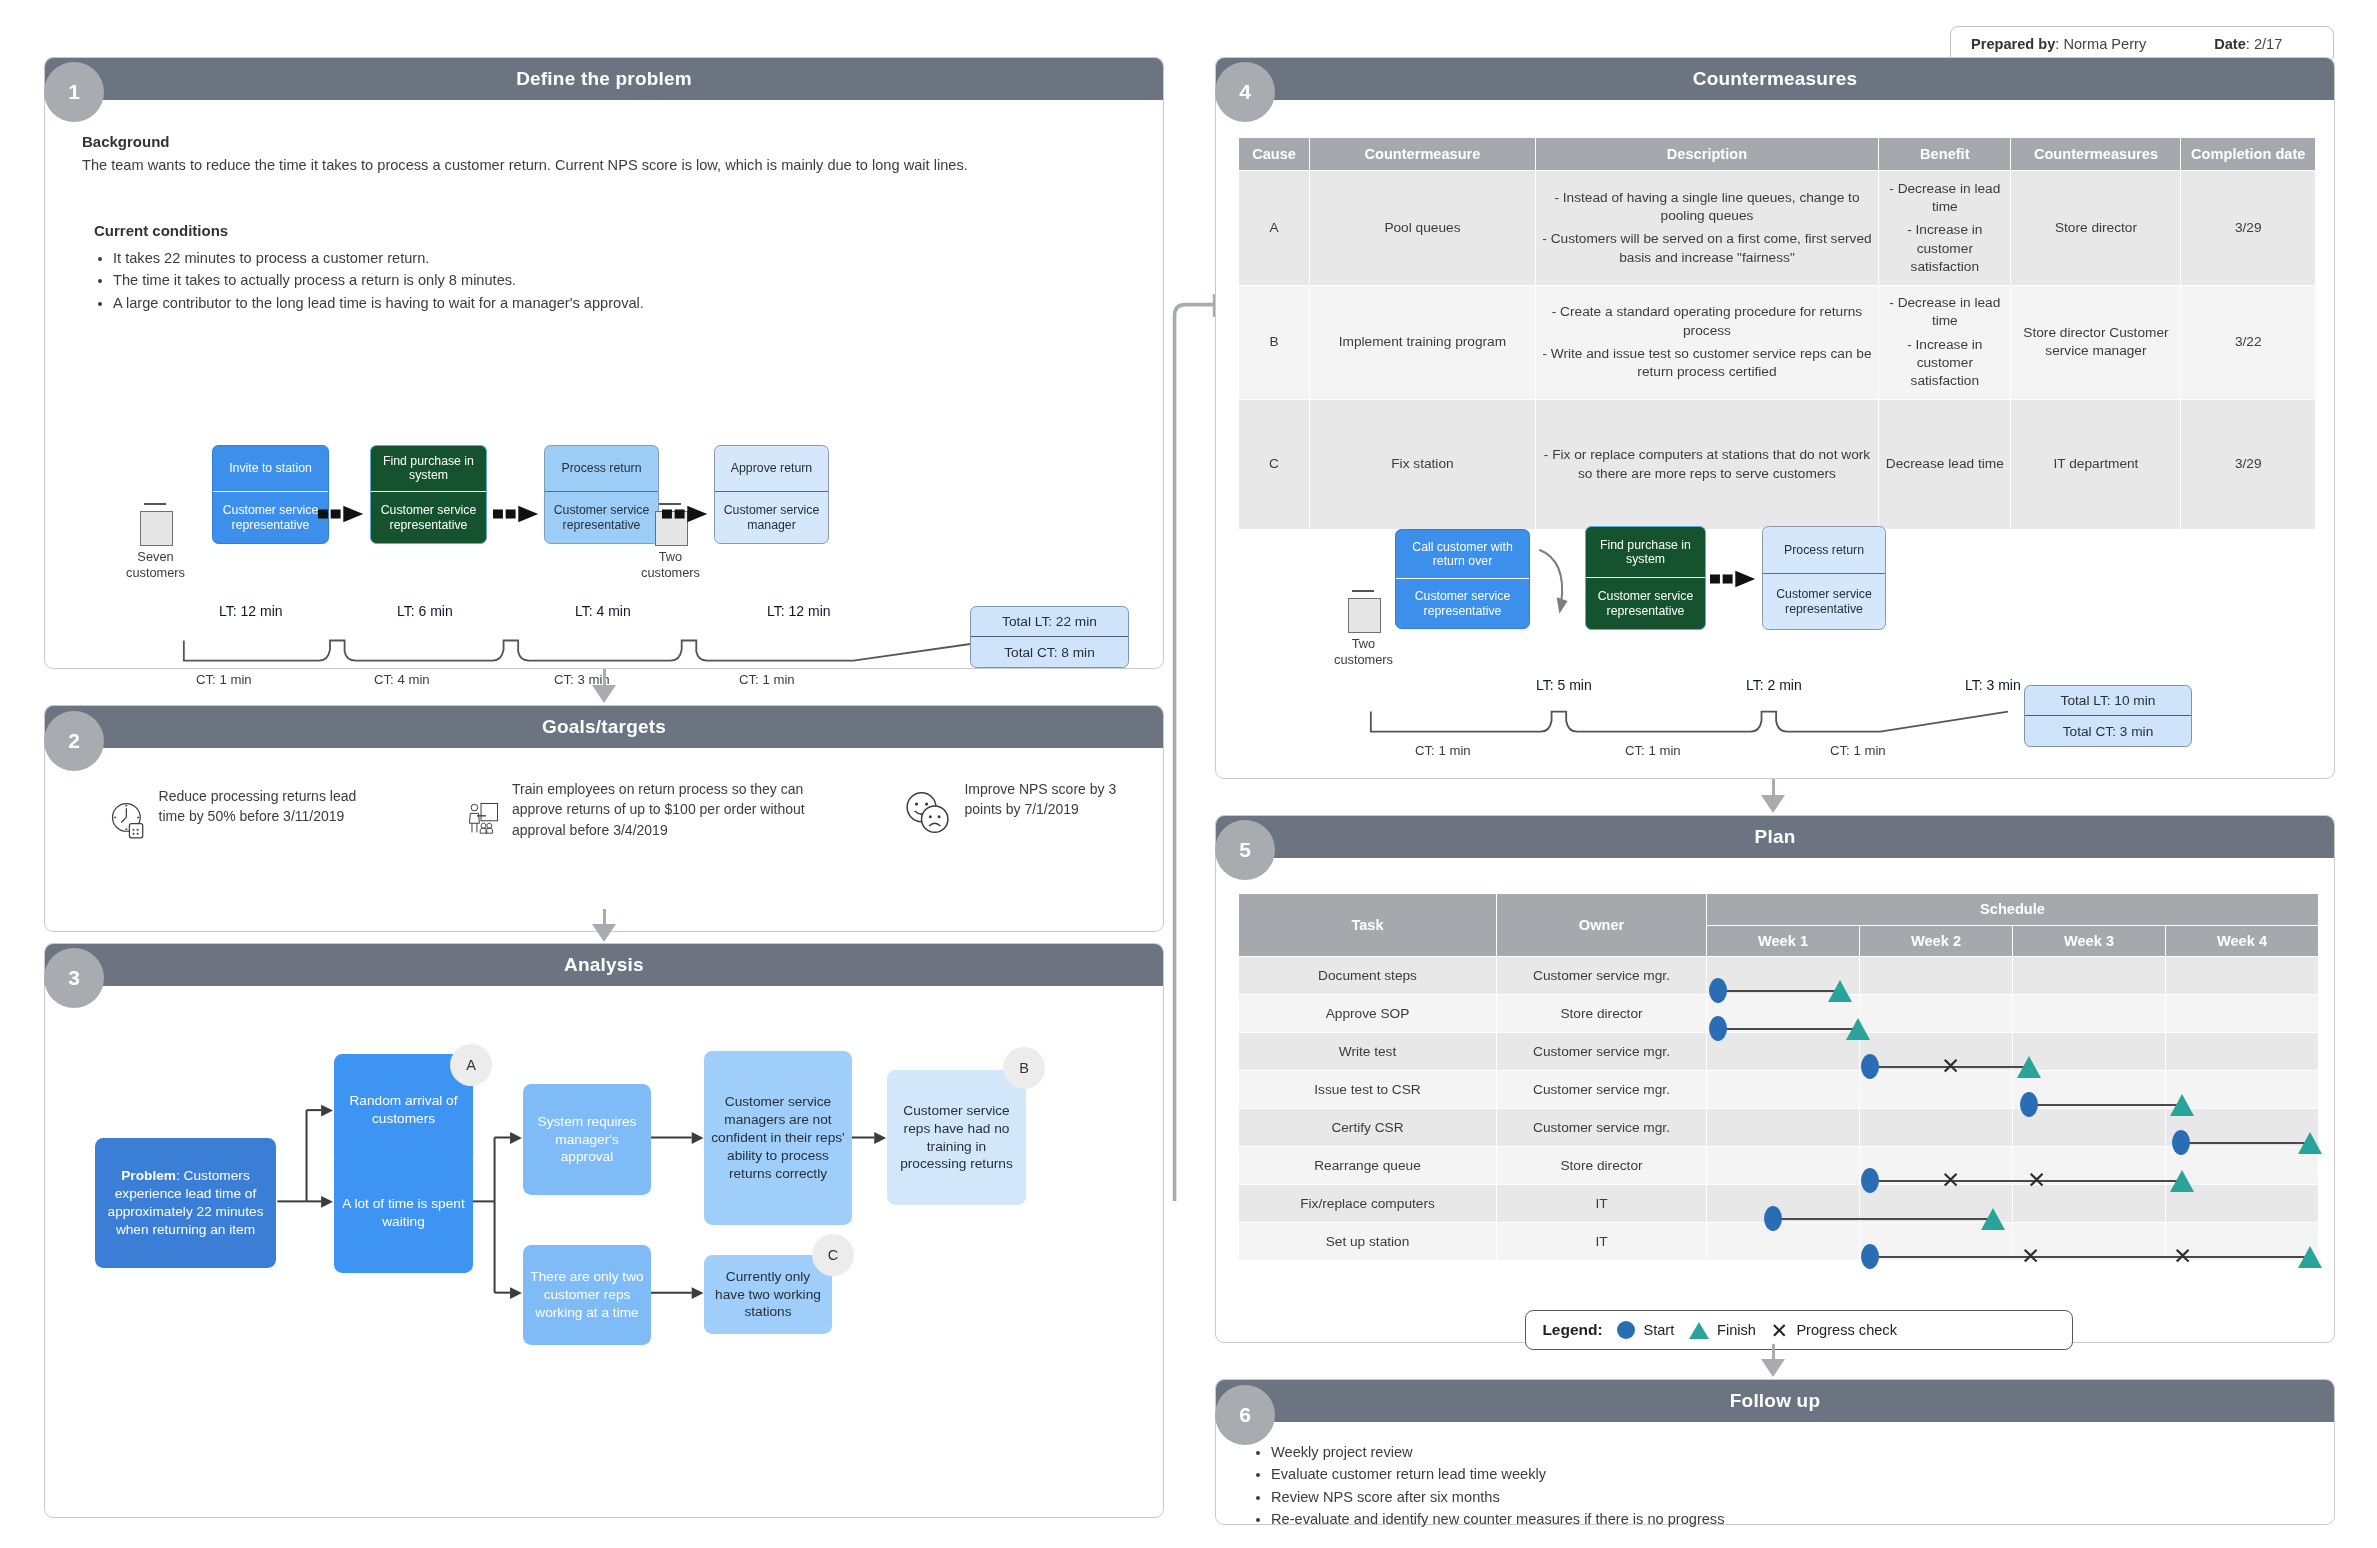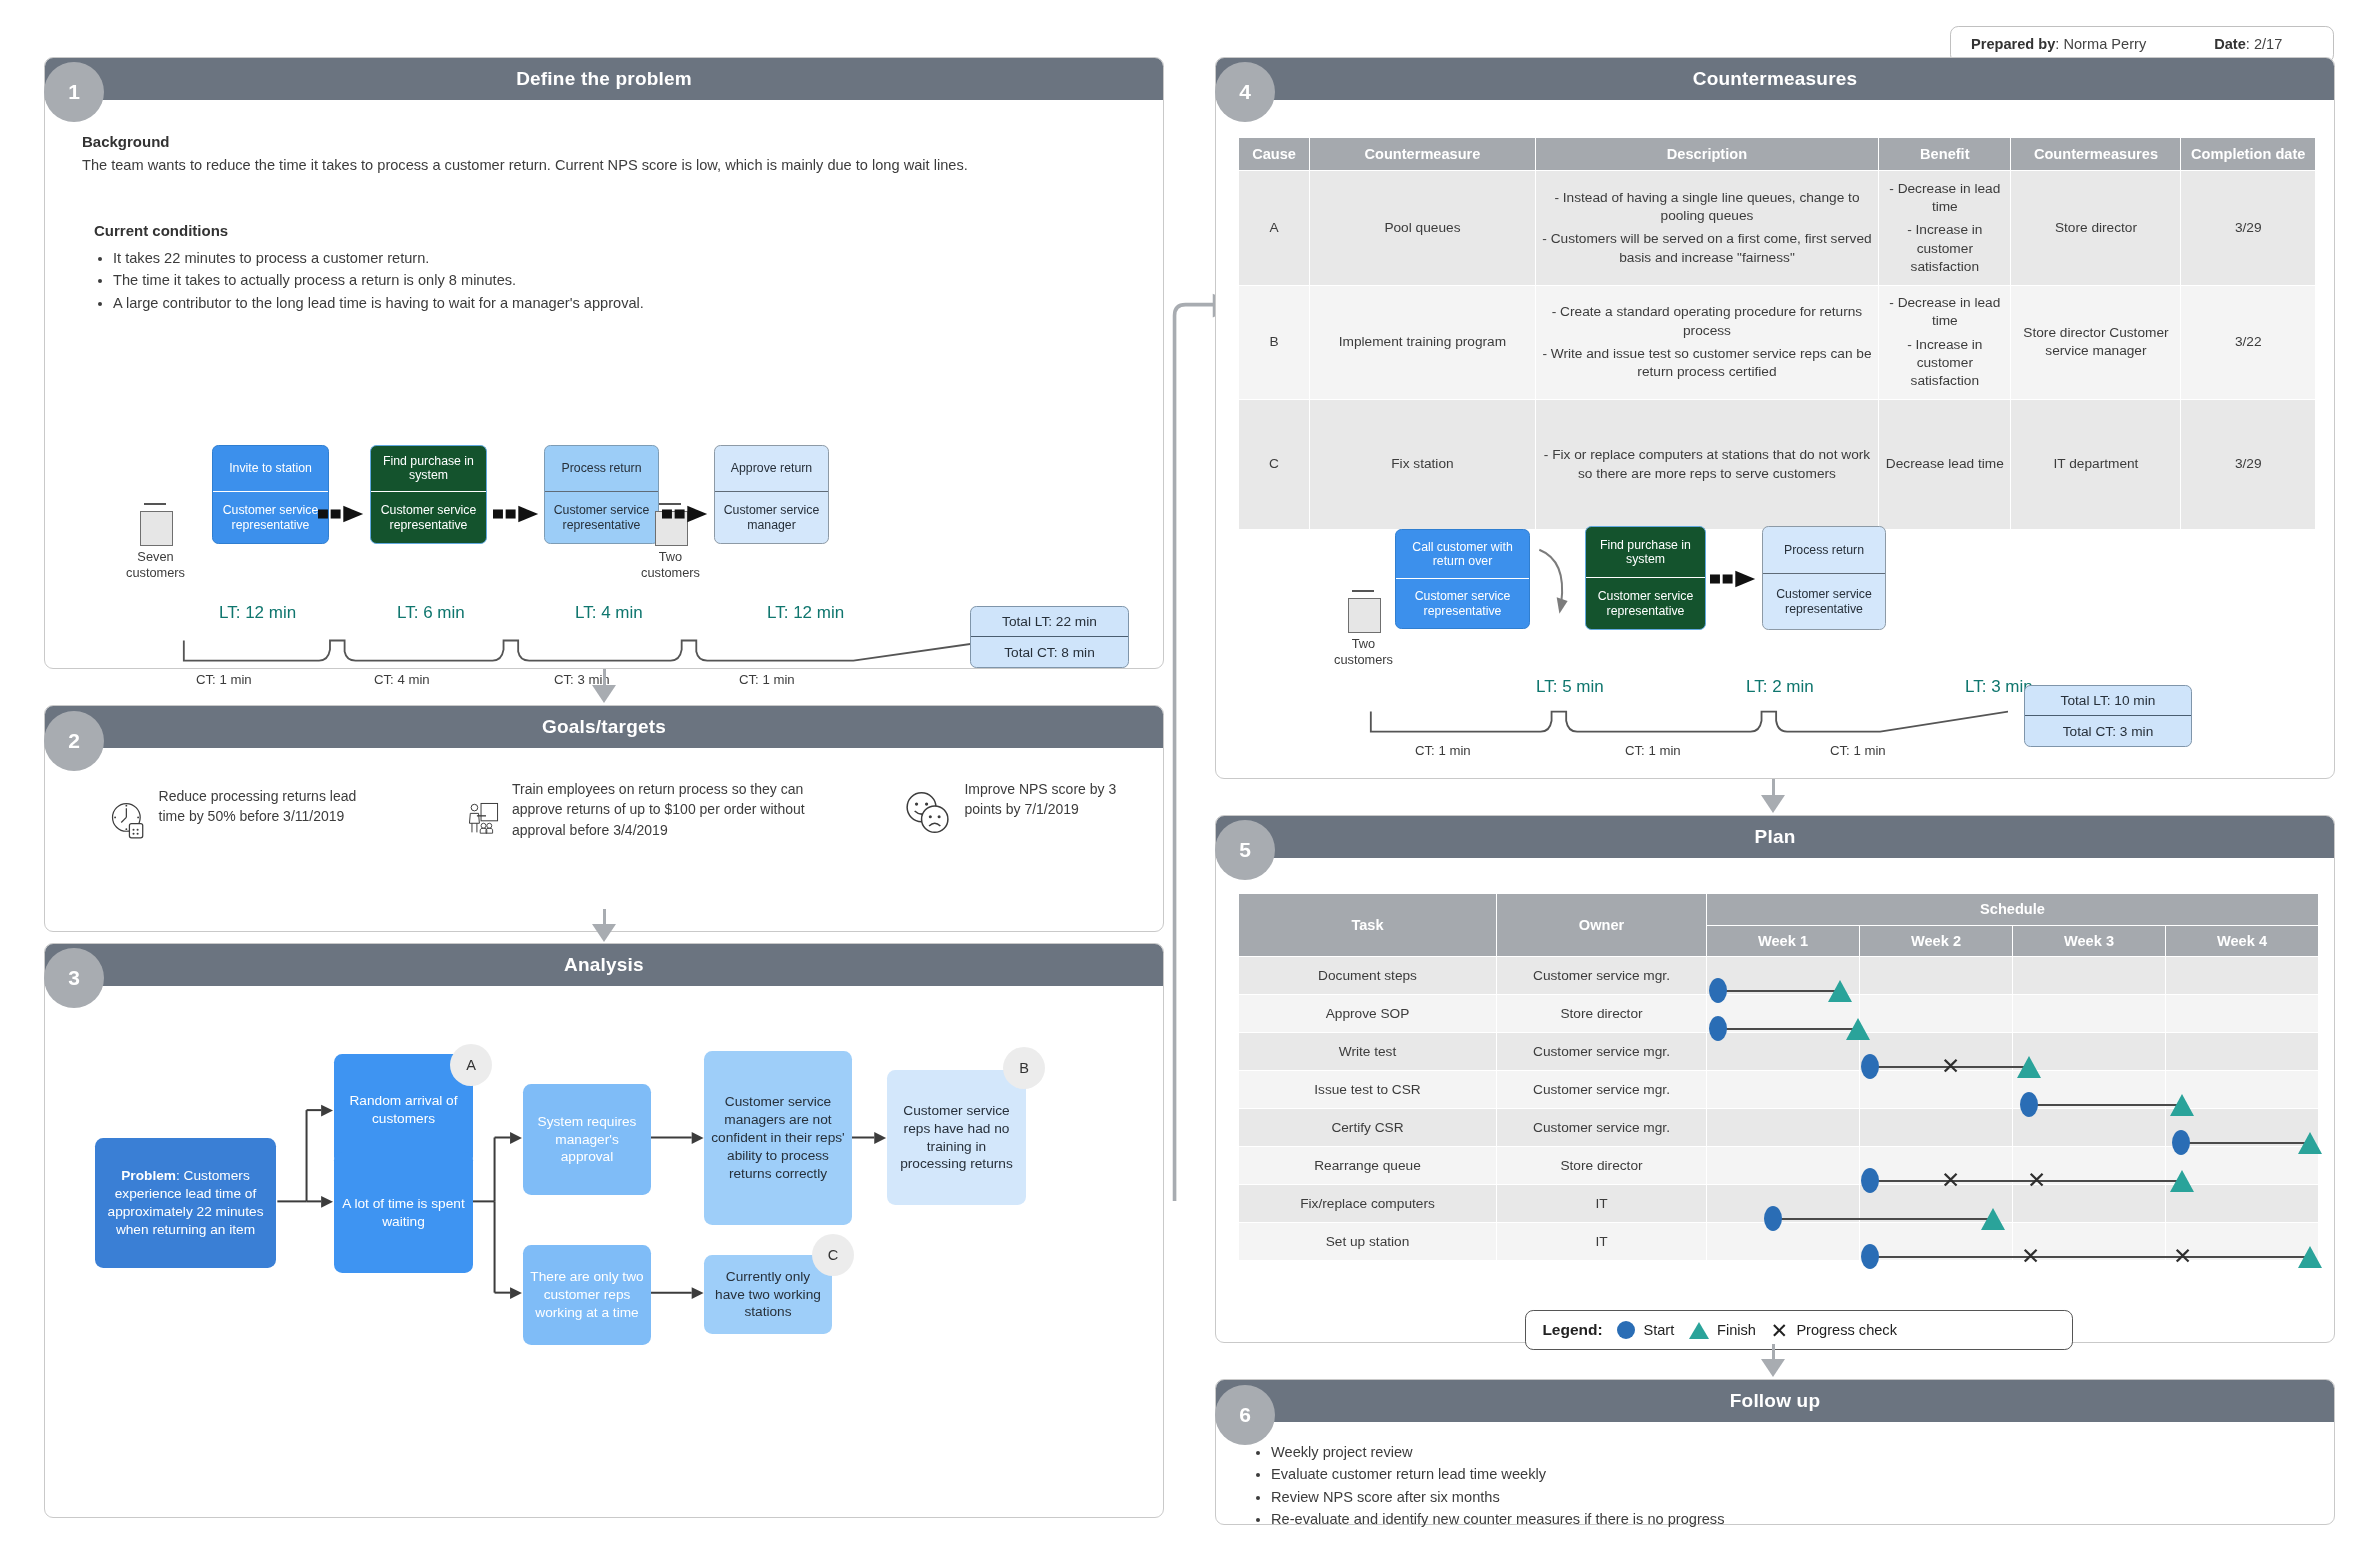--- a/index.html
+++ b/index.html
@@ -49,21 +49,21 @@
   .inv{position:absolute;}
   .inv .dash{position:absolute;left:8.2px;top:0;width:22px;height:1.8px;background:#555;}
   .inv .sq{position:absolute;left:3.7px;top:8.2px;width:31px;height:33px;background:#e6e6e6;border:0.9px solid #6f6f6f;}
   .inv .cap{position:absolute;left:-20px;top:46px;width:79px;text-align:center;font-size:12.8px;color:#3c3c3c;line-height:1.25;}
 
   .pusharrow{position:absolute;height:18px;}
   .totbox{position:absolute;border:0.9px solid #7f95aa;border-radius:6.4px;overflow:hidden;background:#cfe4fa;}
   .totbox div{height:50%;display:flex;align-items:center;justify-content:center;font-size:13.7px;color:#27303a;box-sizing:border-box;}
   .totbox div:first-child{border-bottom:0.9px solid #4a5d70;}
 
-  .ltlabel{position:absolute;font-size:17px;color:#0f766e;white-space:nowrap;}
+  .ltlabel{position:absolute;font-size:14px;color:#0f172a;white-space:nowrap;}
   .ctlabel{position:absolute;font-size:13.2px;color:#3c3c3c;white-space:nowrap;}
 
   
   .goal{position:absolute;display:flex;align-items:flex-start;gap:12.8px;}
   .goal .gtxt{font-size:14px;line-height:1.45;color:#3c3c3c;}
 
   
   .abox{position:absolute;border-radius:8.2px;display:flex;align-items:center;justify-content:center;text-align:center;box-sizing:border-box;
         padding:6.4px;line-height:1.3;font-size:13.7px;}
   .a-root{background:#3a7fd5;color:#fff;}

